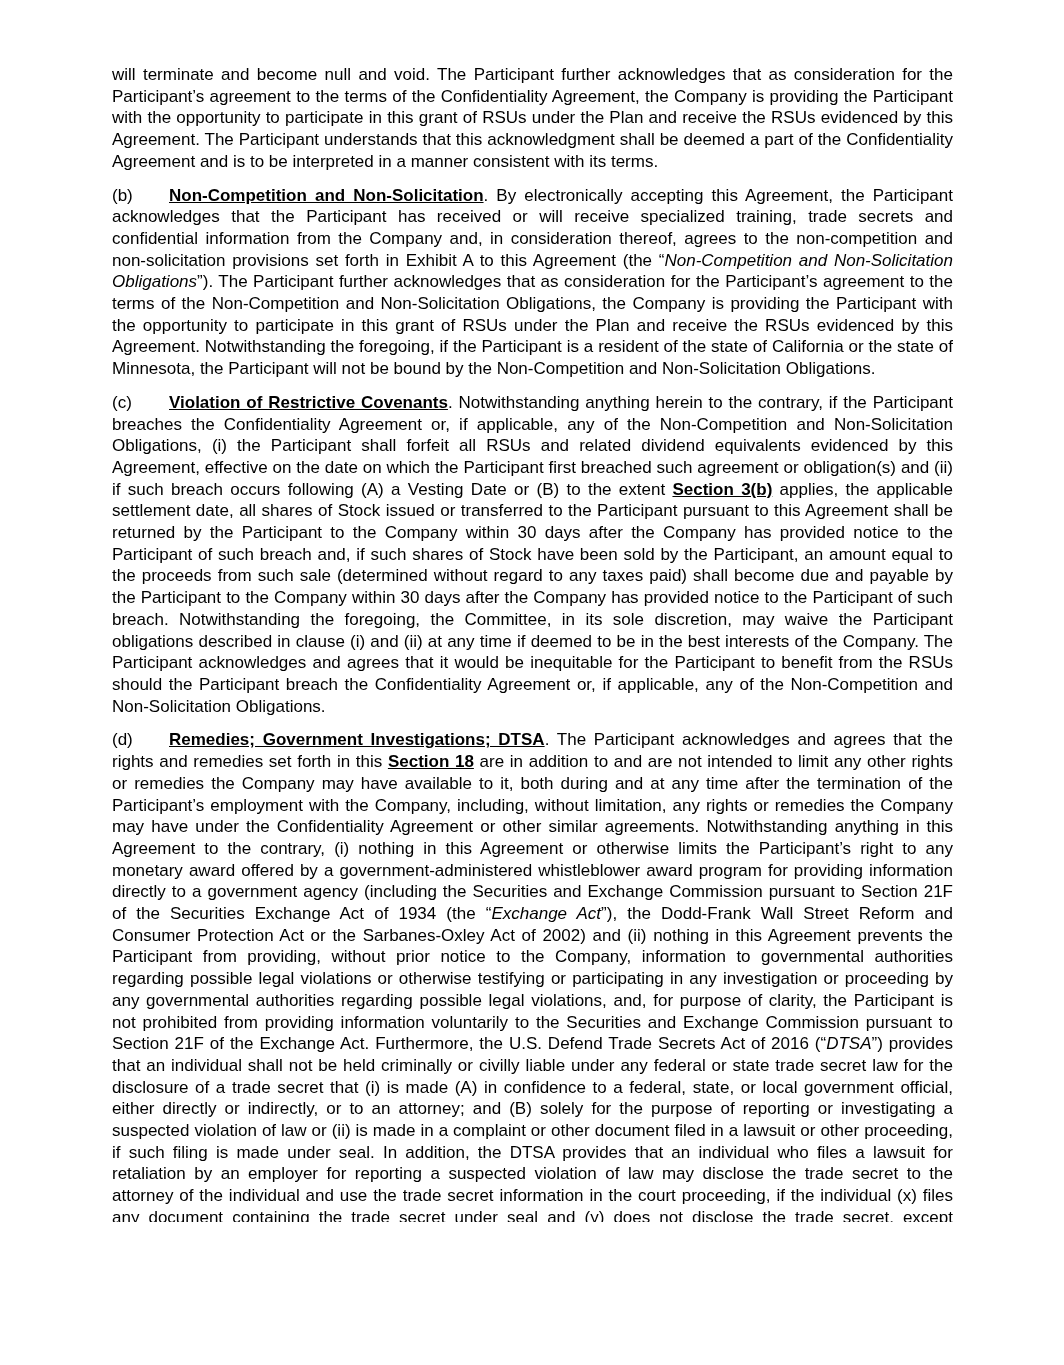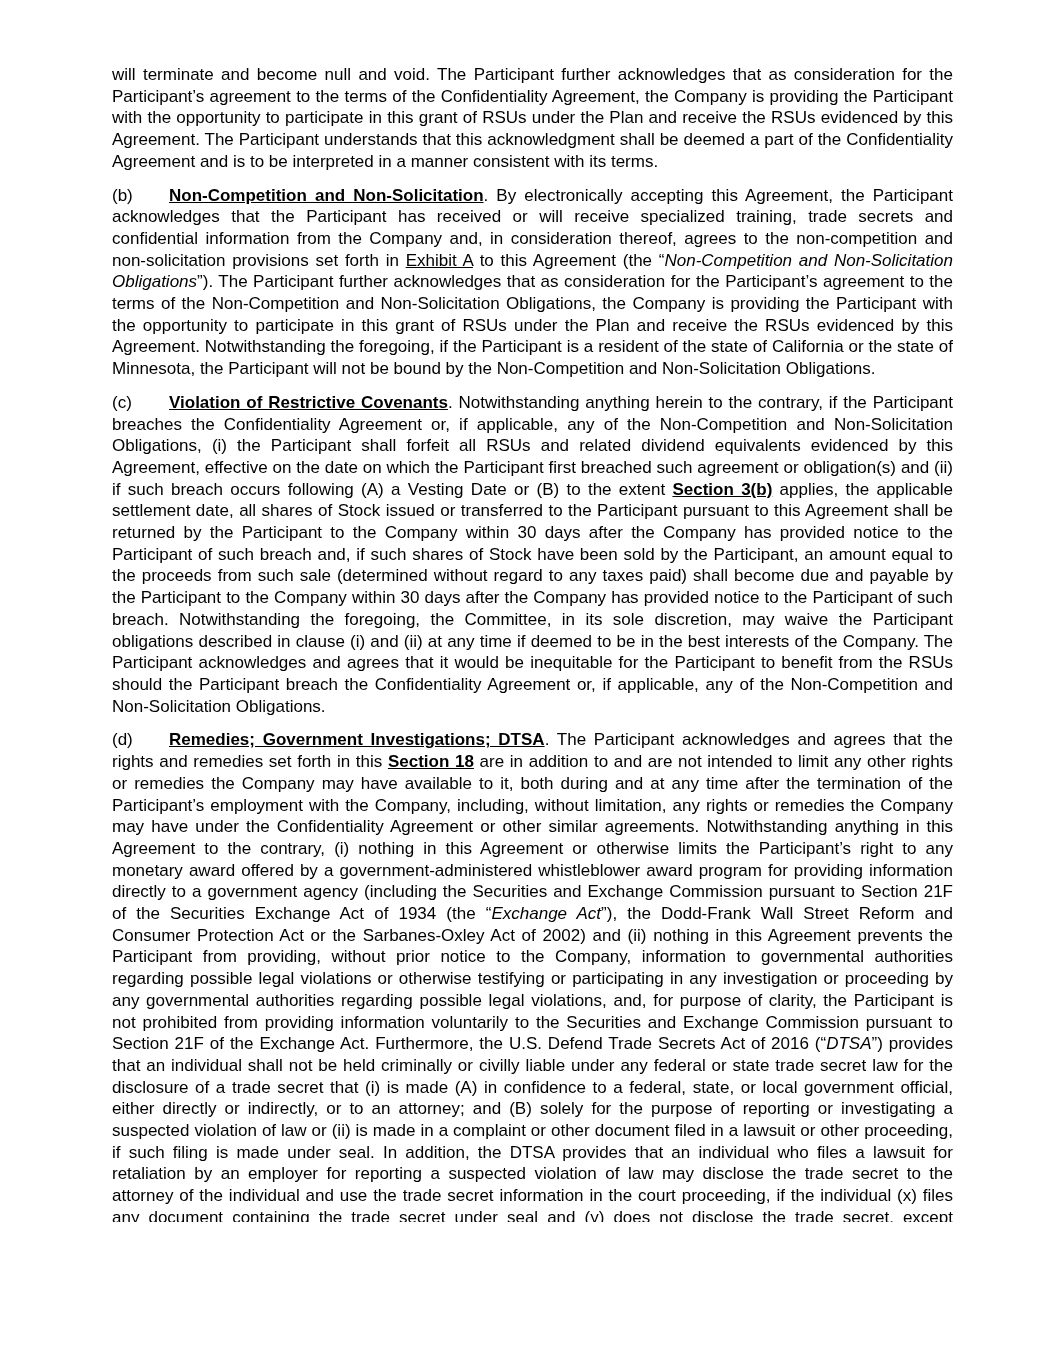--- a/index.html
+++ b/index.html
@@ -34,21 +34,20 @@
   .label {
     display: inline-block;
     width: 57px;
   }
   .bold-underline {
     font-weight: bold;
     text-decoration: underline;
     margin-top: 21px;
   }
   .underline {
-    text-decoration: underline;
   }
   .italic {
     font-style: italic;
   }
   .footer {
     position: absolute;
     top: 1263px;
     left: 0;
     width: 1018px;
     text-align: center;

